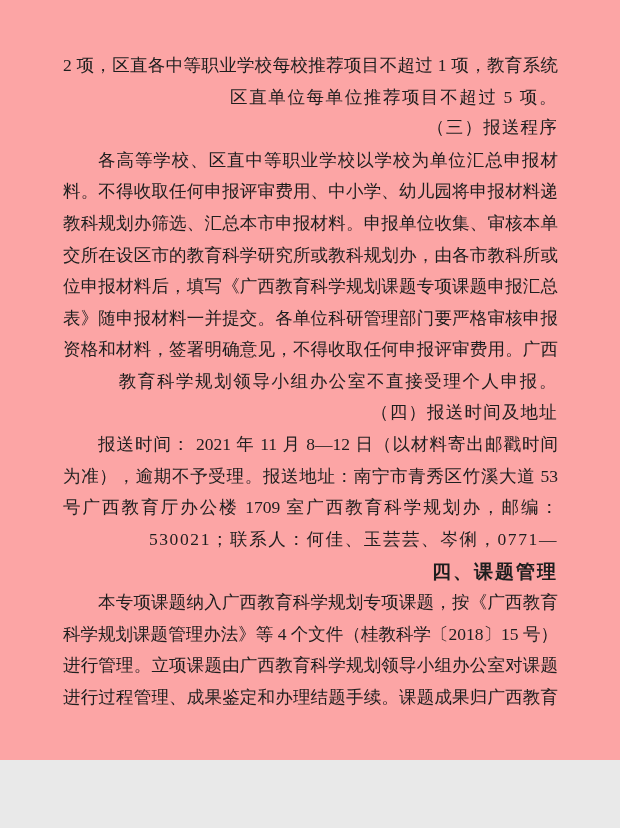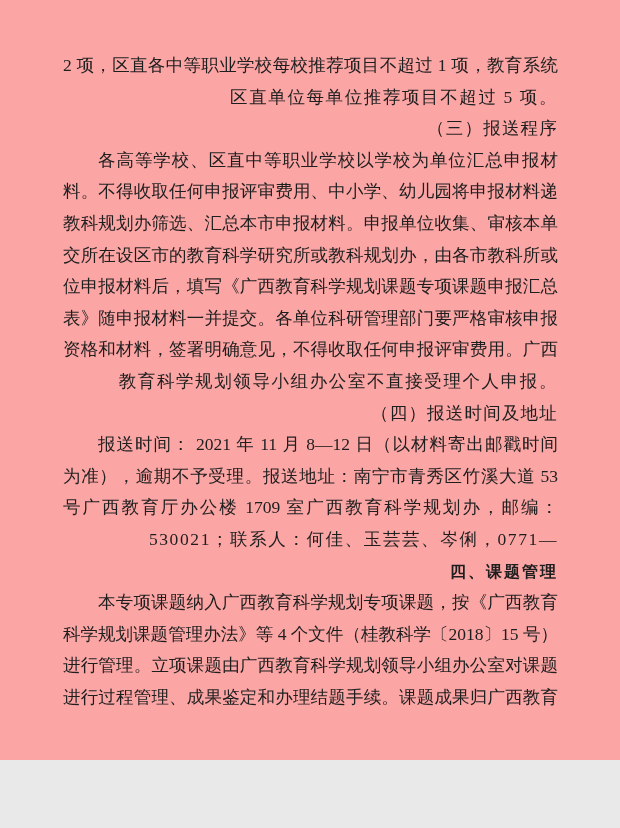--- a/index.html
+++ b/index.html
@@ -25,26 +25,26 @@
     overflow:hidden;
     text-align:right;
   }
   
   .j { text-align:justify; text-align-last:justify; }
   
   .ind { text-indent:35px; }
   
   .ls { letter-spacing:1.6px; }
   
-  .kaiti { letter-spacing:1.2px; }
+  .kaiti { letter-spacing:1.2px;font-family:Liberation Mono, monospace; }
   
   .bold {
     font-family:"Liberation Sans","DejaVu Sans",sans-serif;
     font-weight:700;
-    font-size:16px;
+    font-size:19px;
     text-indent:42px;
     letter-spacing:2px;
   }
   .footer {
     position:absolute;
     left:80px; top:757px;
     font-size:15px;
     letter-spacing:3px;
     color:#3d3d3d;
   }

